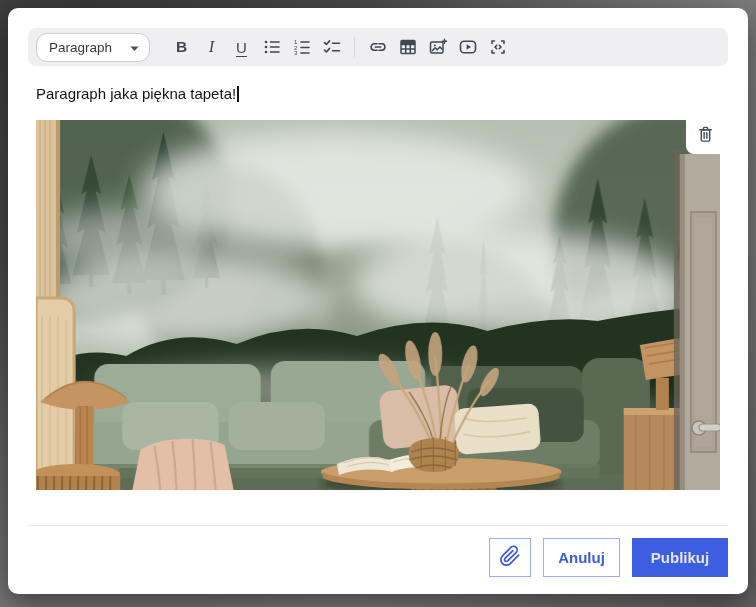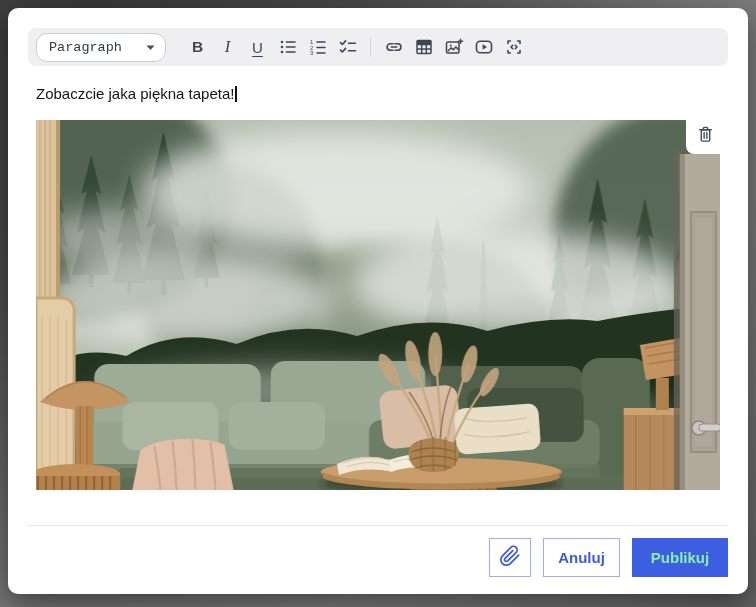--- a/index.html
+++ b/index.html
@@ -15,23 +15,23 @@
     box-shadow:0 10px 28px rgba(0,0,0,.45);
     display:flex;flex-direction:column;overflow:hidden;
   }
   
   .toolbar{
     margin:20px 20px 0;height:38px;flex:0 0 38px;
     background:#efeff1;border-radius:8px;
     display:flex;align-items:center;padding:0 8px;box-sizing:border-box;gap:1px;
   }
   .dropdown{
-    width:130px;height:29px;background:#fff;border:1px solid #c9ced3;border-radius:11px;
+    width:114px;height:29px;background:#fff;border:1px solid #c9ced3;border-radius:11px;
     display:flex;align-items:center;justify-content:space-between;
-    padding:0 10px 0 12px;box-sizing:border-box;margin-right:16px;cursor:pointer;font-family:Liberation Mono, monospace;
+    padding:0 10px 0 12px;box-sizing:border-box;margin-right:16px;cursor:pointer;
   }
   .dropdown .dd-label{font-size:13.5px;color:#33393f;}
   .tbtn{
     width:29px;height:30px;border:none;background:transparent;border-radius:6px;
     display:flex;align-items:center;justify-content:center;
     color:#3e4754;cursor:pointer;padding:0;
   }
   .tbtn svg{display:block;}
   .glyph-b{font-weight:700;font-size:15.5px;}
   .glyph-i{font-style:italic;font-family:"Liberation Serif", serif;font-size:16.5px;}
@@ -56,21 +56,21 @@
     padding:12px 0 17px;display:flex;justify-content:flex-end;gap:12px;align-items:flex-start;
   }
   .btn{
     height:39px;border-radius:0;font-family:"Liberation Sans", sans-serif;
     font-size:15px;cursor:pointer;box-sizing:border-box;
     display:flex;align-items:center;justify-content:center;
   }
   .btn-outline{background:#fff;border:1.5px solid #9dadf2;color:#3b5bd9;font-weight:700;}
   .btn-attach{width:42px;padding:0;}
   .btn-cancel{width:77px;}
-  .btn-publish{width:96px;background:#3d5ee1;border:1.5px solid #3d5ee1;color:#86efac;font-weight:700;}
+  .btn-publish{width:96px;background:#3d5ee1;border:1.5px solid #3d5ee1;color:#e5e5e5;font-weight:700;}
 </style>
 </head>
 <body>
 
 <div class="window">
 
   <div class="toolbar">
     <div class="dropdown">
       <span class="dd-label">Paragraph</span>
       <span>
@@ -156,21 +156,21 @@
       <span>
           <svg width="20" height="20" viewBox="0 0 20 20" fill="none" stroke="#3e4754" stroke-width="1.6" stroke-linecap="round" stroke-linejoin="round">
         <path d="M4 6.4V4h2.4M13.6 4H16v2.4M16 13.6V16h-2.4M6.4 16H4v-2.4"></path>
         <path d="M8.7 8.3L7 10l1.7 1.7M11.3 8.3L13 10l-1.7 1.7"></path>
           </svg>
         </span>
     </button>
   </div>
 
   <div class="content">
-    <p><span>Zobaczcie jaka piękna tapeta!</span><span class="caret"></span></p>
+    <p><span>Paragraph jaka piękna tapeta!</span><span class="caret"></span></p>
 
     <figure class="img-widget">
       <svg class="scene" viewBox="0 0 682 370" preserveAspectRatio="none">
         <defs>
           <linearGradient id="sky" x1="0" y1="0" x2="0" y2="1">
             <stop offset="0" stop-color="#b6bfb1"></stop>
               <stop offset="0.45" stop-color="#c7cdc2"></stop>
               <stop offset="1" stop-color="#96a38e"></stop>
           </linearGradient>
           <filter id="blurL" x="-40%" y="-40%" width="180%" height="180%">

